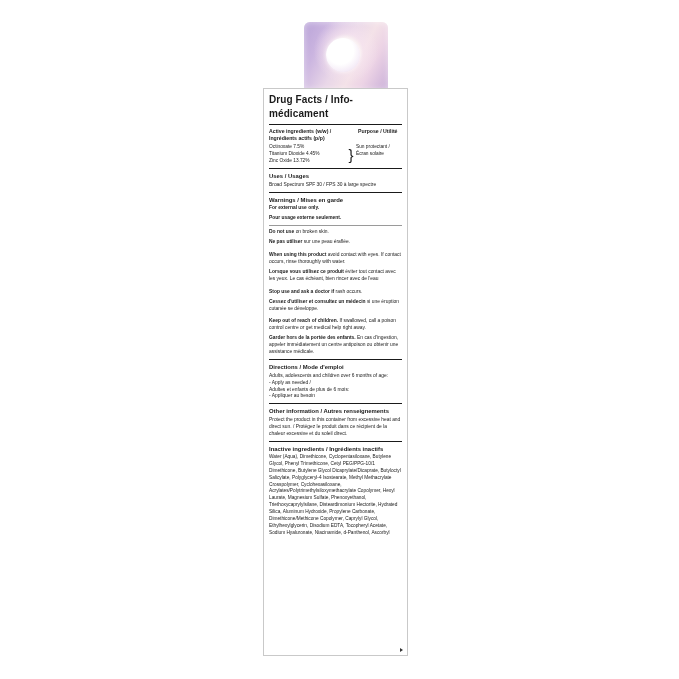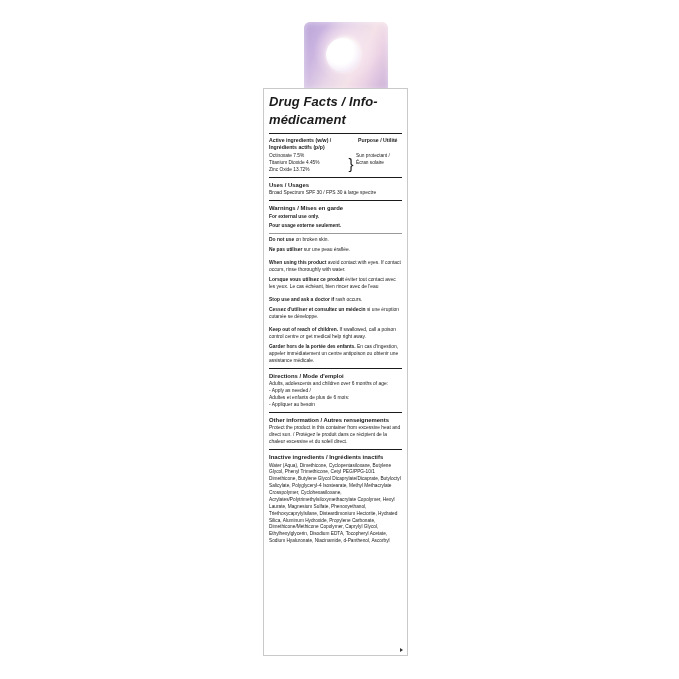--- a/index.html
+++ b/index.html
@@ -65,25 +65,24 @@
   }
   .rule {
     height: 1px;
     background: #1a1a1a;
     margin: 3px 0 3px 0;
   }
   .rule.light {
     background: #9a9a9a;
   }
   .title {
-    font-size: 13px;
+    font-size: 10px;
     font-weight: bold;
     letter-spacing: .1px;
     margin: 4px 0 0 0;
-    font-style: italic;
   }
   .sect-head {
     font-size: 5.9px;
     font-weight: bold;
     margin: 0 0 1px 0;
   }
   .b { font-weight: bold; }
   p { margin: 0 0 3px 0; }
   p:last-child { margin-bottom: 0; }
 

